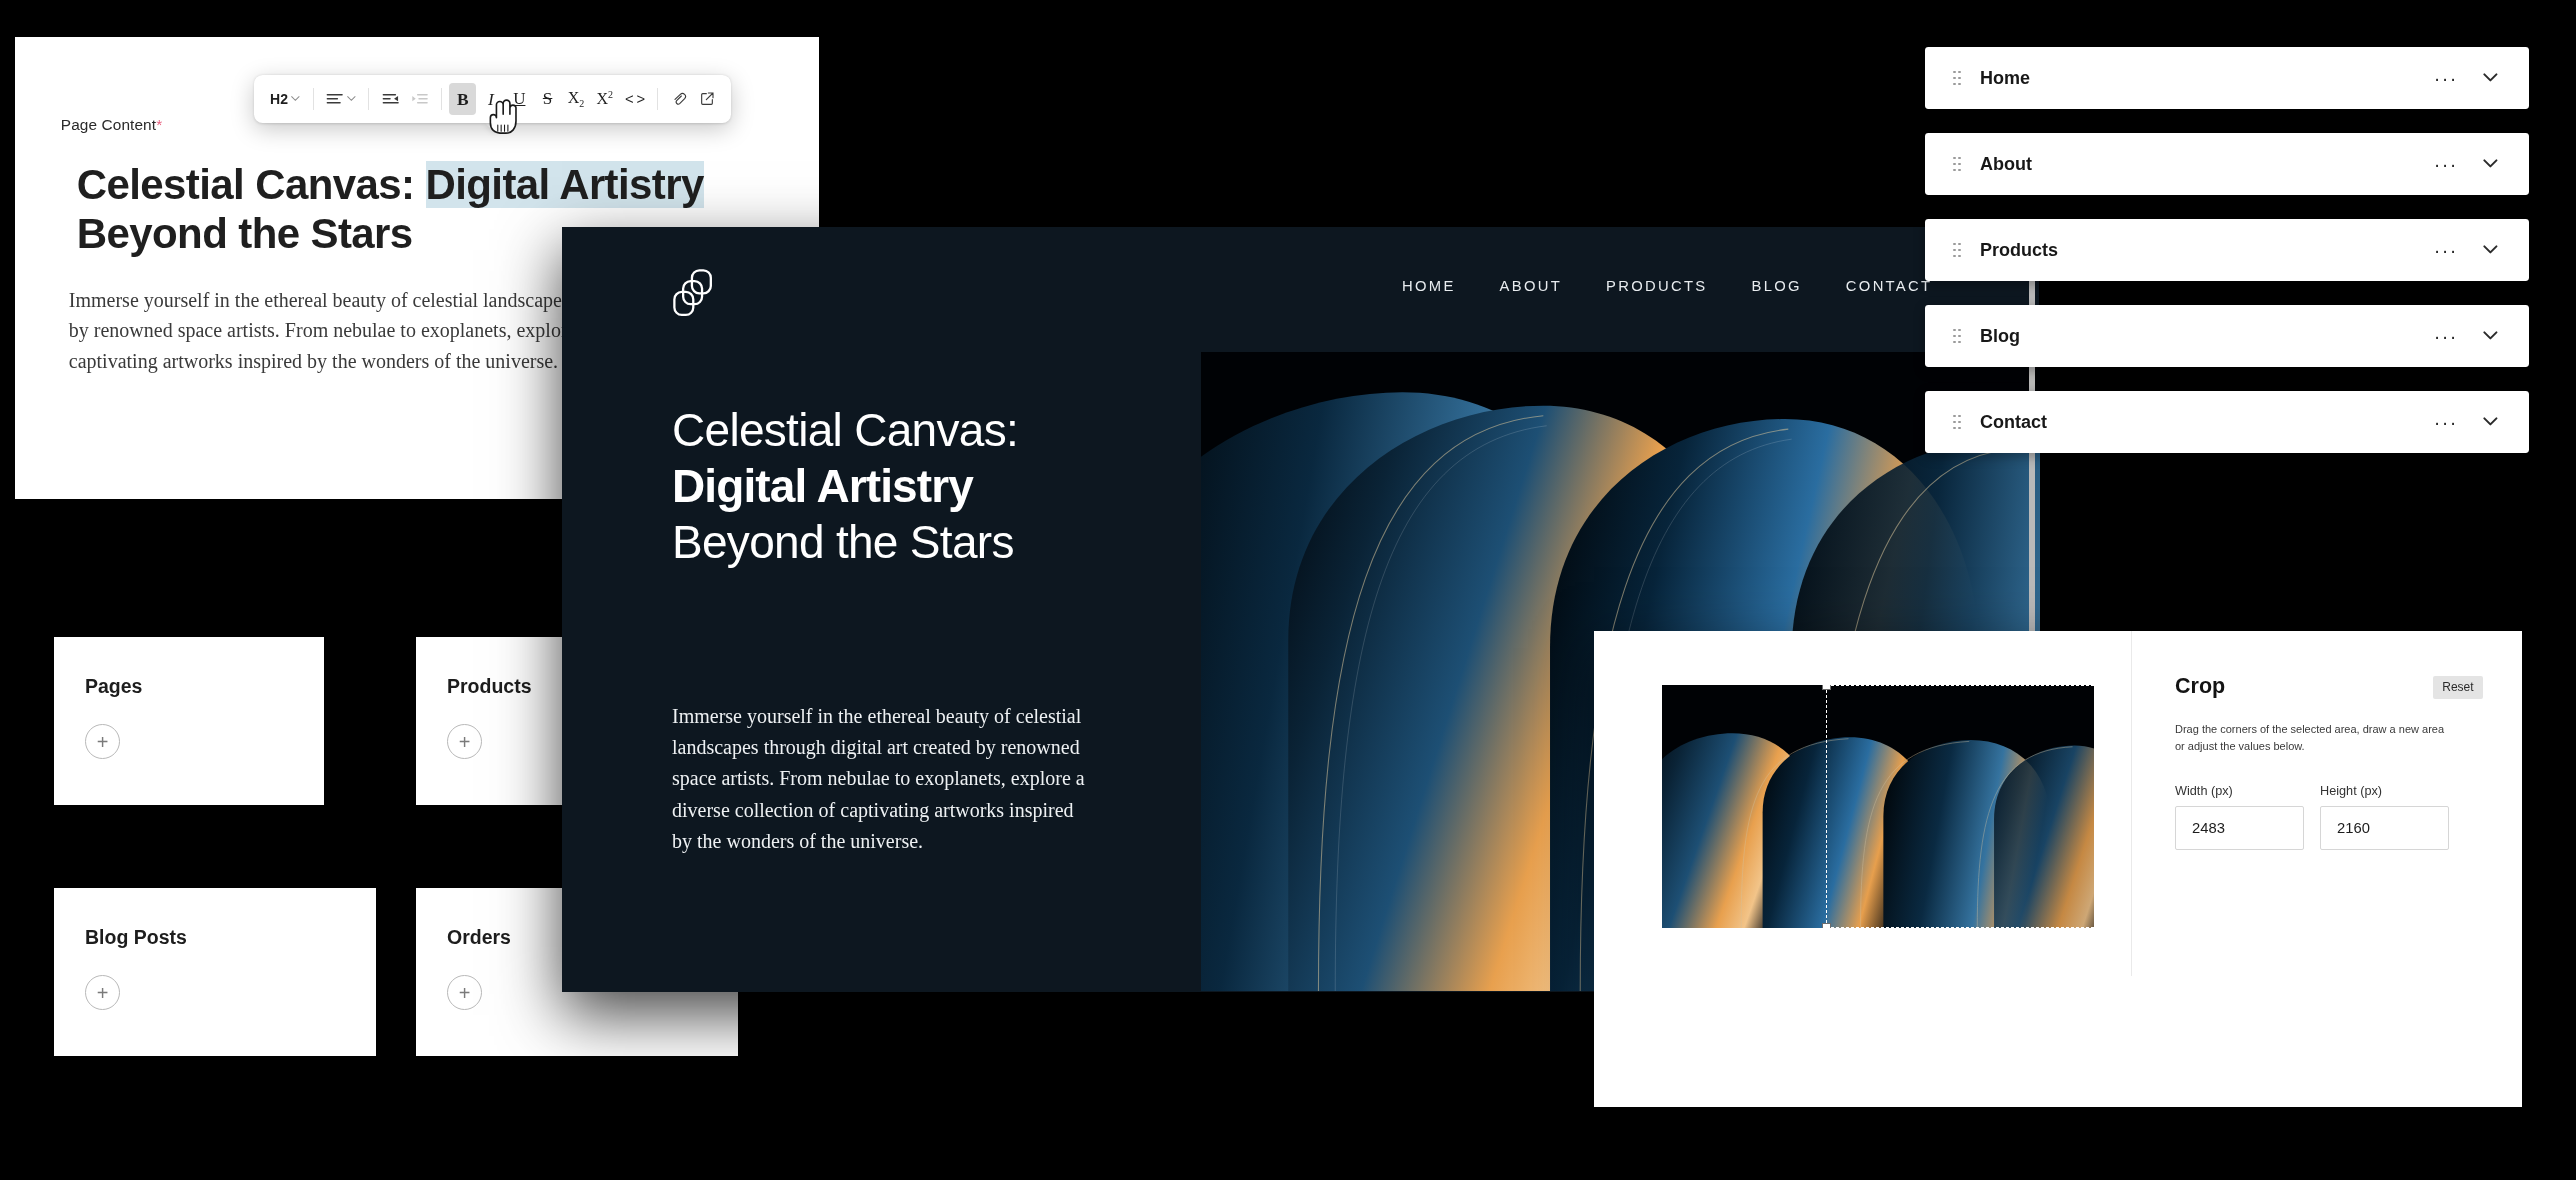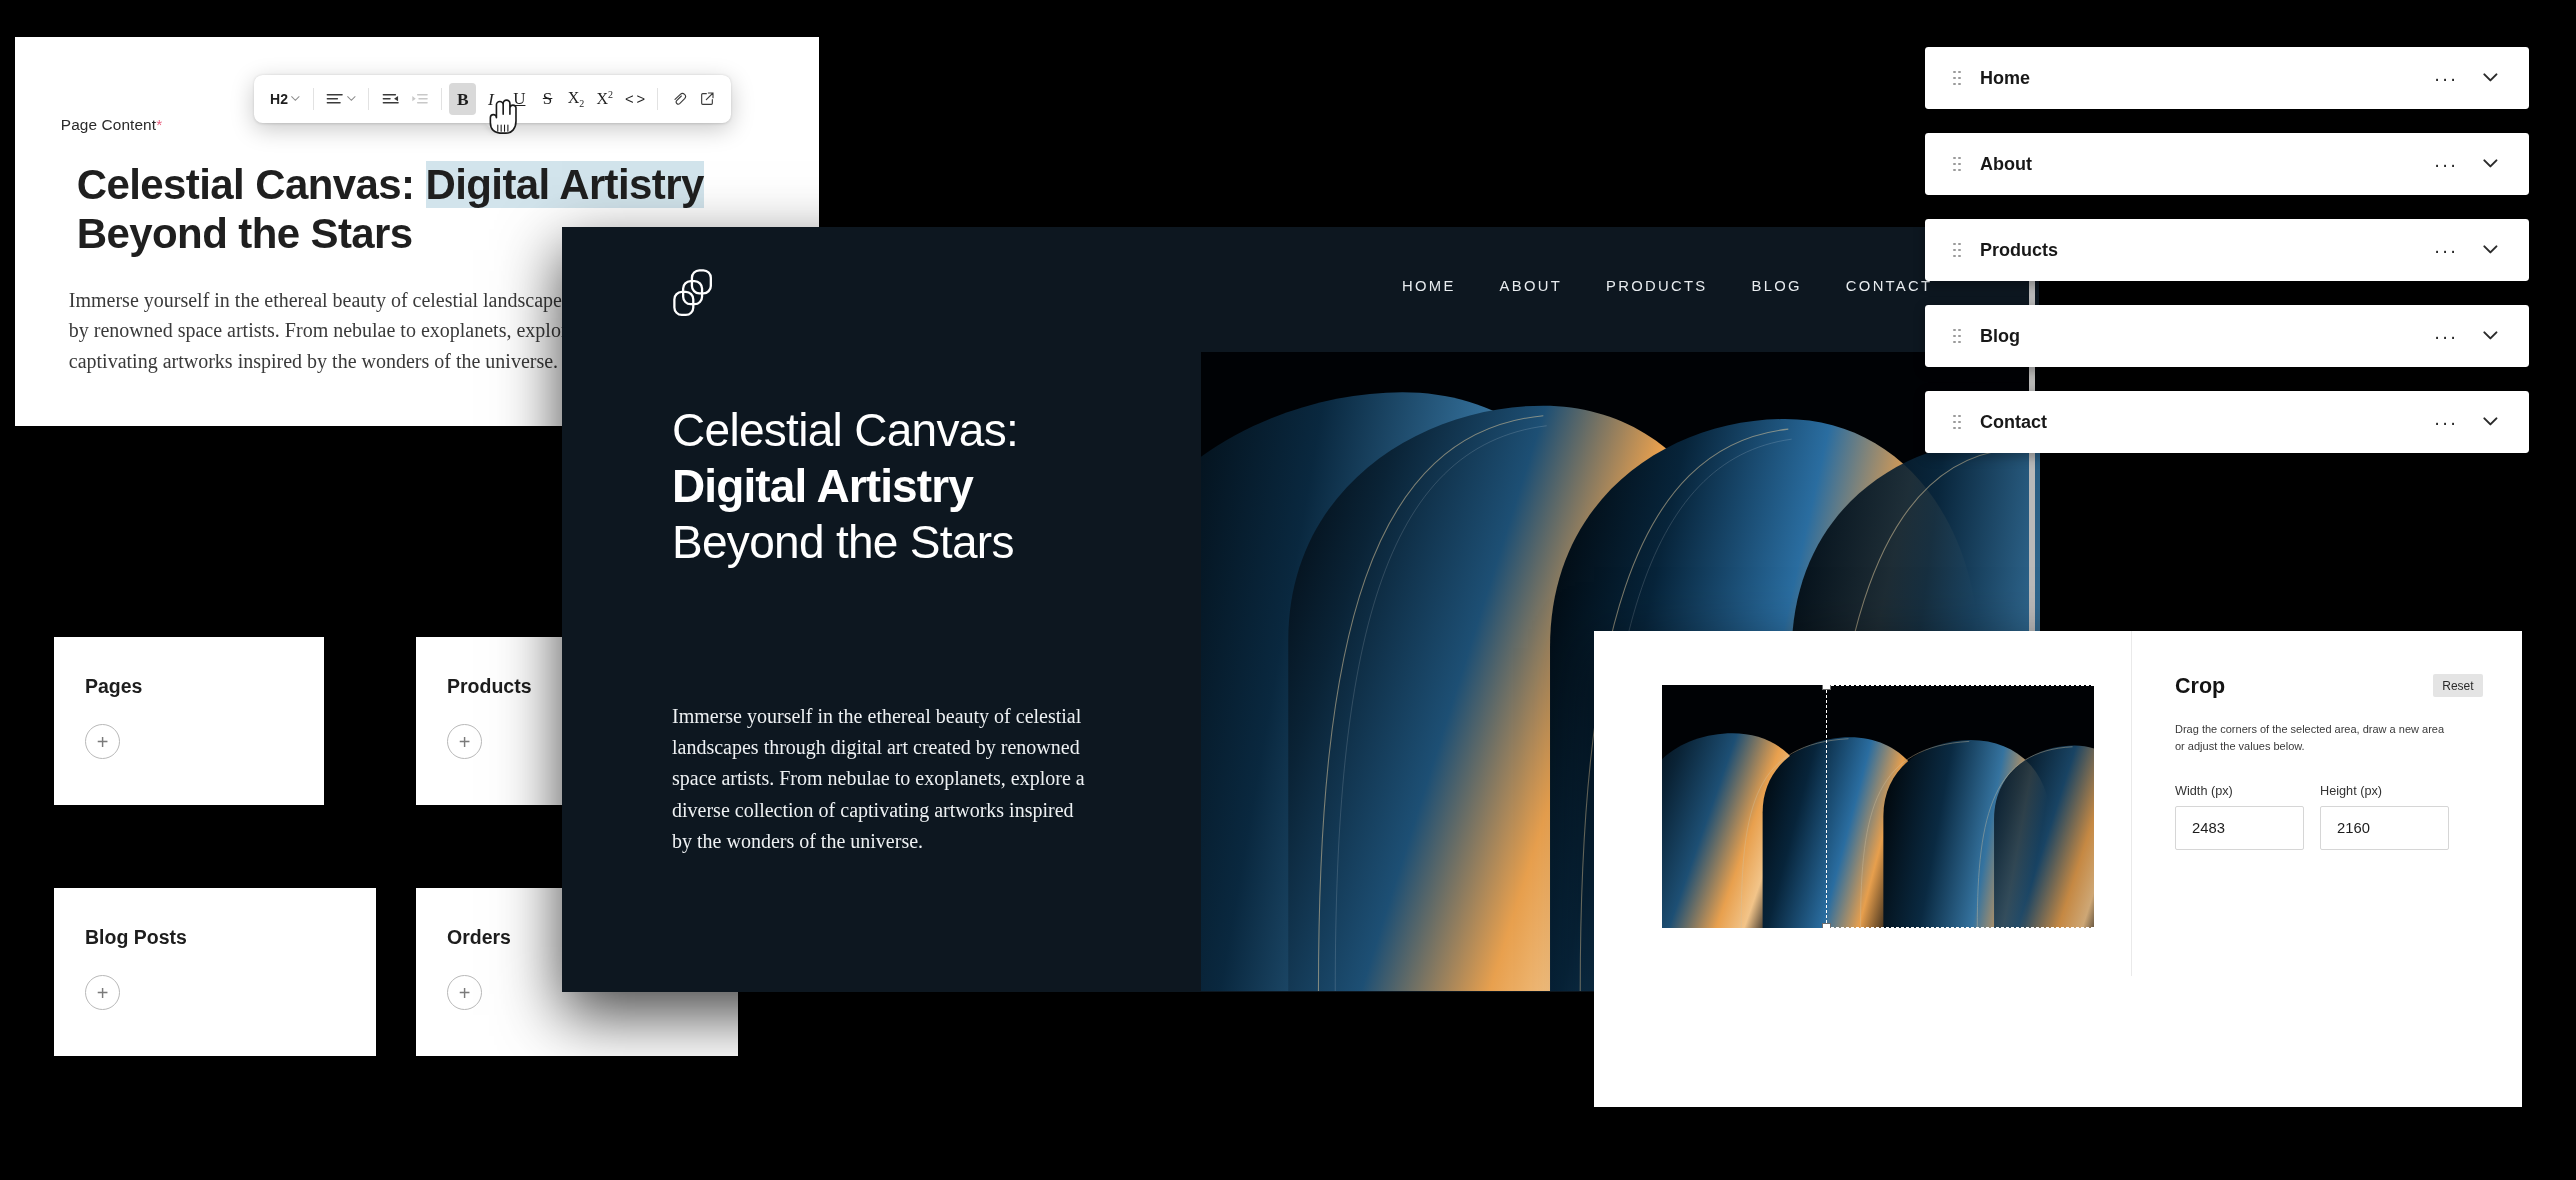--- a/index.html
+++ b/index.html
@@ -8,21 +8,21 @@
     background: #000000;
     font-family: "Liberation Sans", sans-serif;
     overflow: hidden;
     position: relative;
   }
 
   
   #editor-card {
     position: absolute;
     left: 14.8px; top: 37px;
-    width: 804px; height: 389px;
+    width: 804px; height: 462px;
     background: #ffffff;
     box-shadow: 0 12px 40px rgba(0,0,0,0.55);
     z-index: 10;
   }
   #editor-card .field-label {
     position: absolute; left: 46px; top: 79px;
     font-size: 15.4px; color: #2a2a2a; letter-spacing: 0.1px;
   }
   #editor-card .field-label .req { color: #e8607f; font-size: 15.4px; }
 
@@ -222,21 +222,21 @@
     border: 1.3px dashed #ffffff;
     box-sizing: border-box;
   }
   .crop-handle {
     position: absolute; width: 8.7px; height: 8.7px;
     background: #ffffff; border: 0.7px solid #6d6d6d;
   }
   .ch-tl { left: -4.7px; top: -4.7px; } .ch-tr { right: -4.7px; top: -4.7px; }
   .ch-bl { left: -4.7px; bottom: -4.7px; } .ch-br { right: -4.7px; bottom: -4.7px; }
 
-  #crop-title-row { display: flex; align-items: flex-start; }
+  #crop-title-row { display: flex; align-items: flex-end; }
   #crop-title { font-size: 21.5px; font-weight: 700; color: #141414; }
   #crop-reset {
     margin-left: auto; background: #e4e4e4; color: #2b2b2b;
     font-size: 12px; padding: 4.7px 9.4px; border-radius: 2px; cursor: pointer;
   }
   #crop-desc {
     margin-top: 21.5px; font-size: 11px; line-height: 1.62; color: #3a3a3a; max-width: 275px;
   }
   #crop-fields { display: flex; gap: 16px; margin-top: 28px; }
   .cf { width: 129px; }

